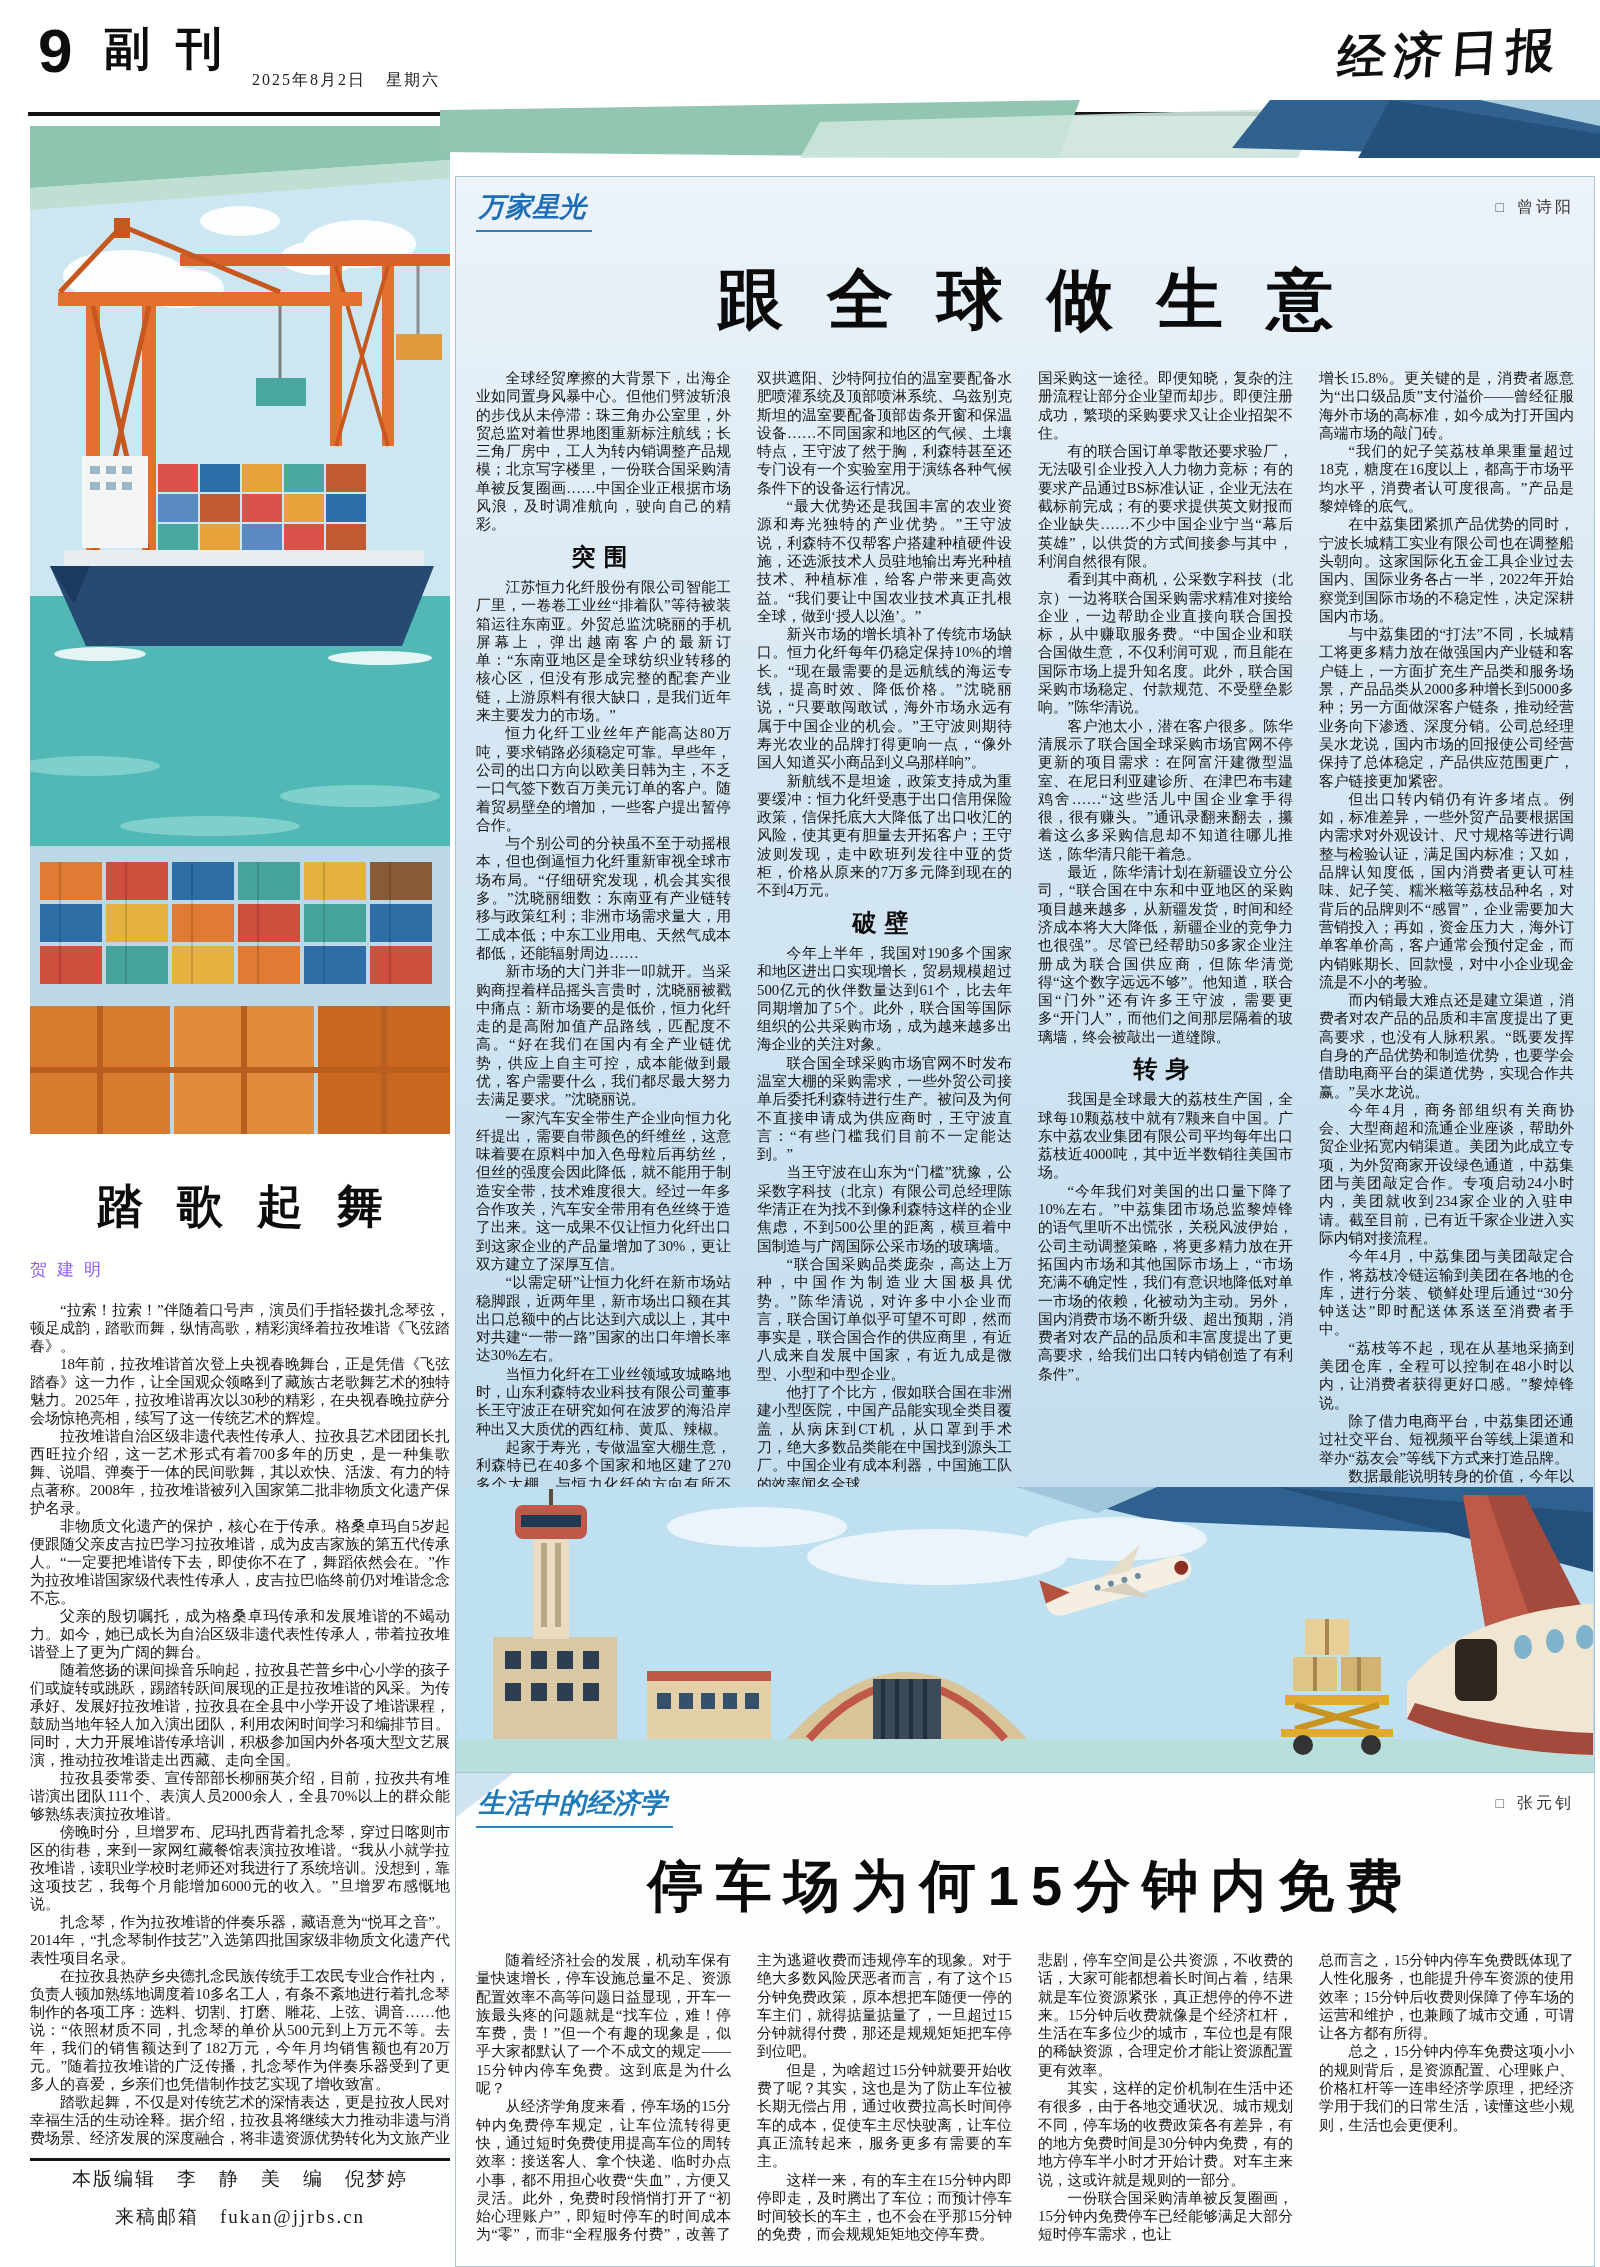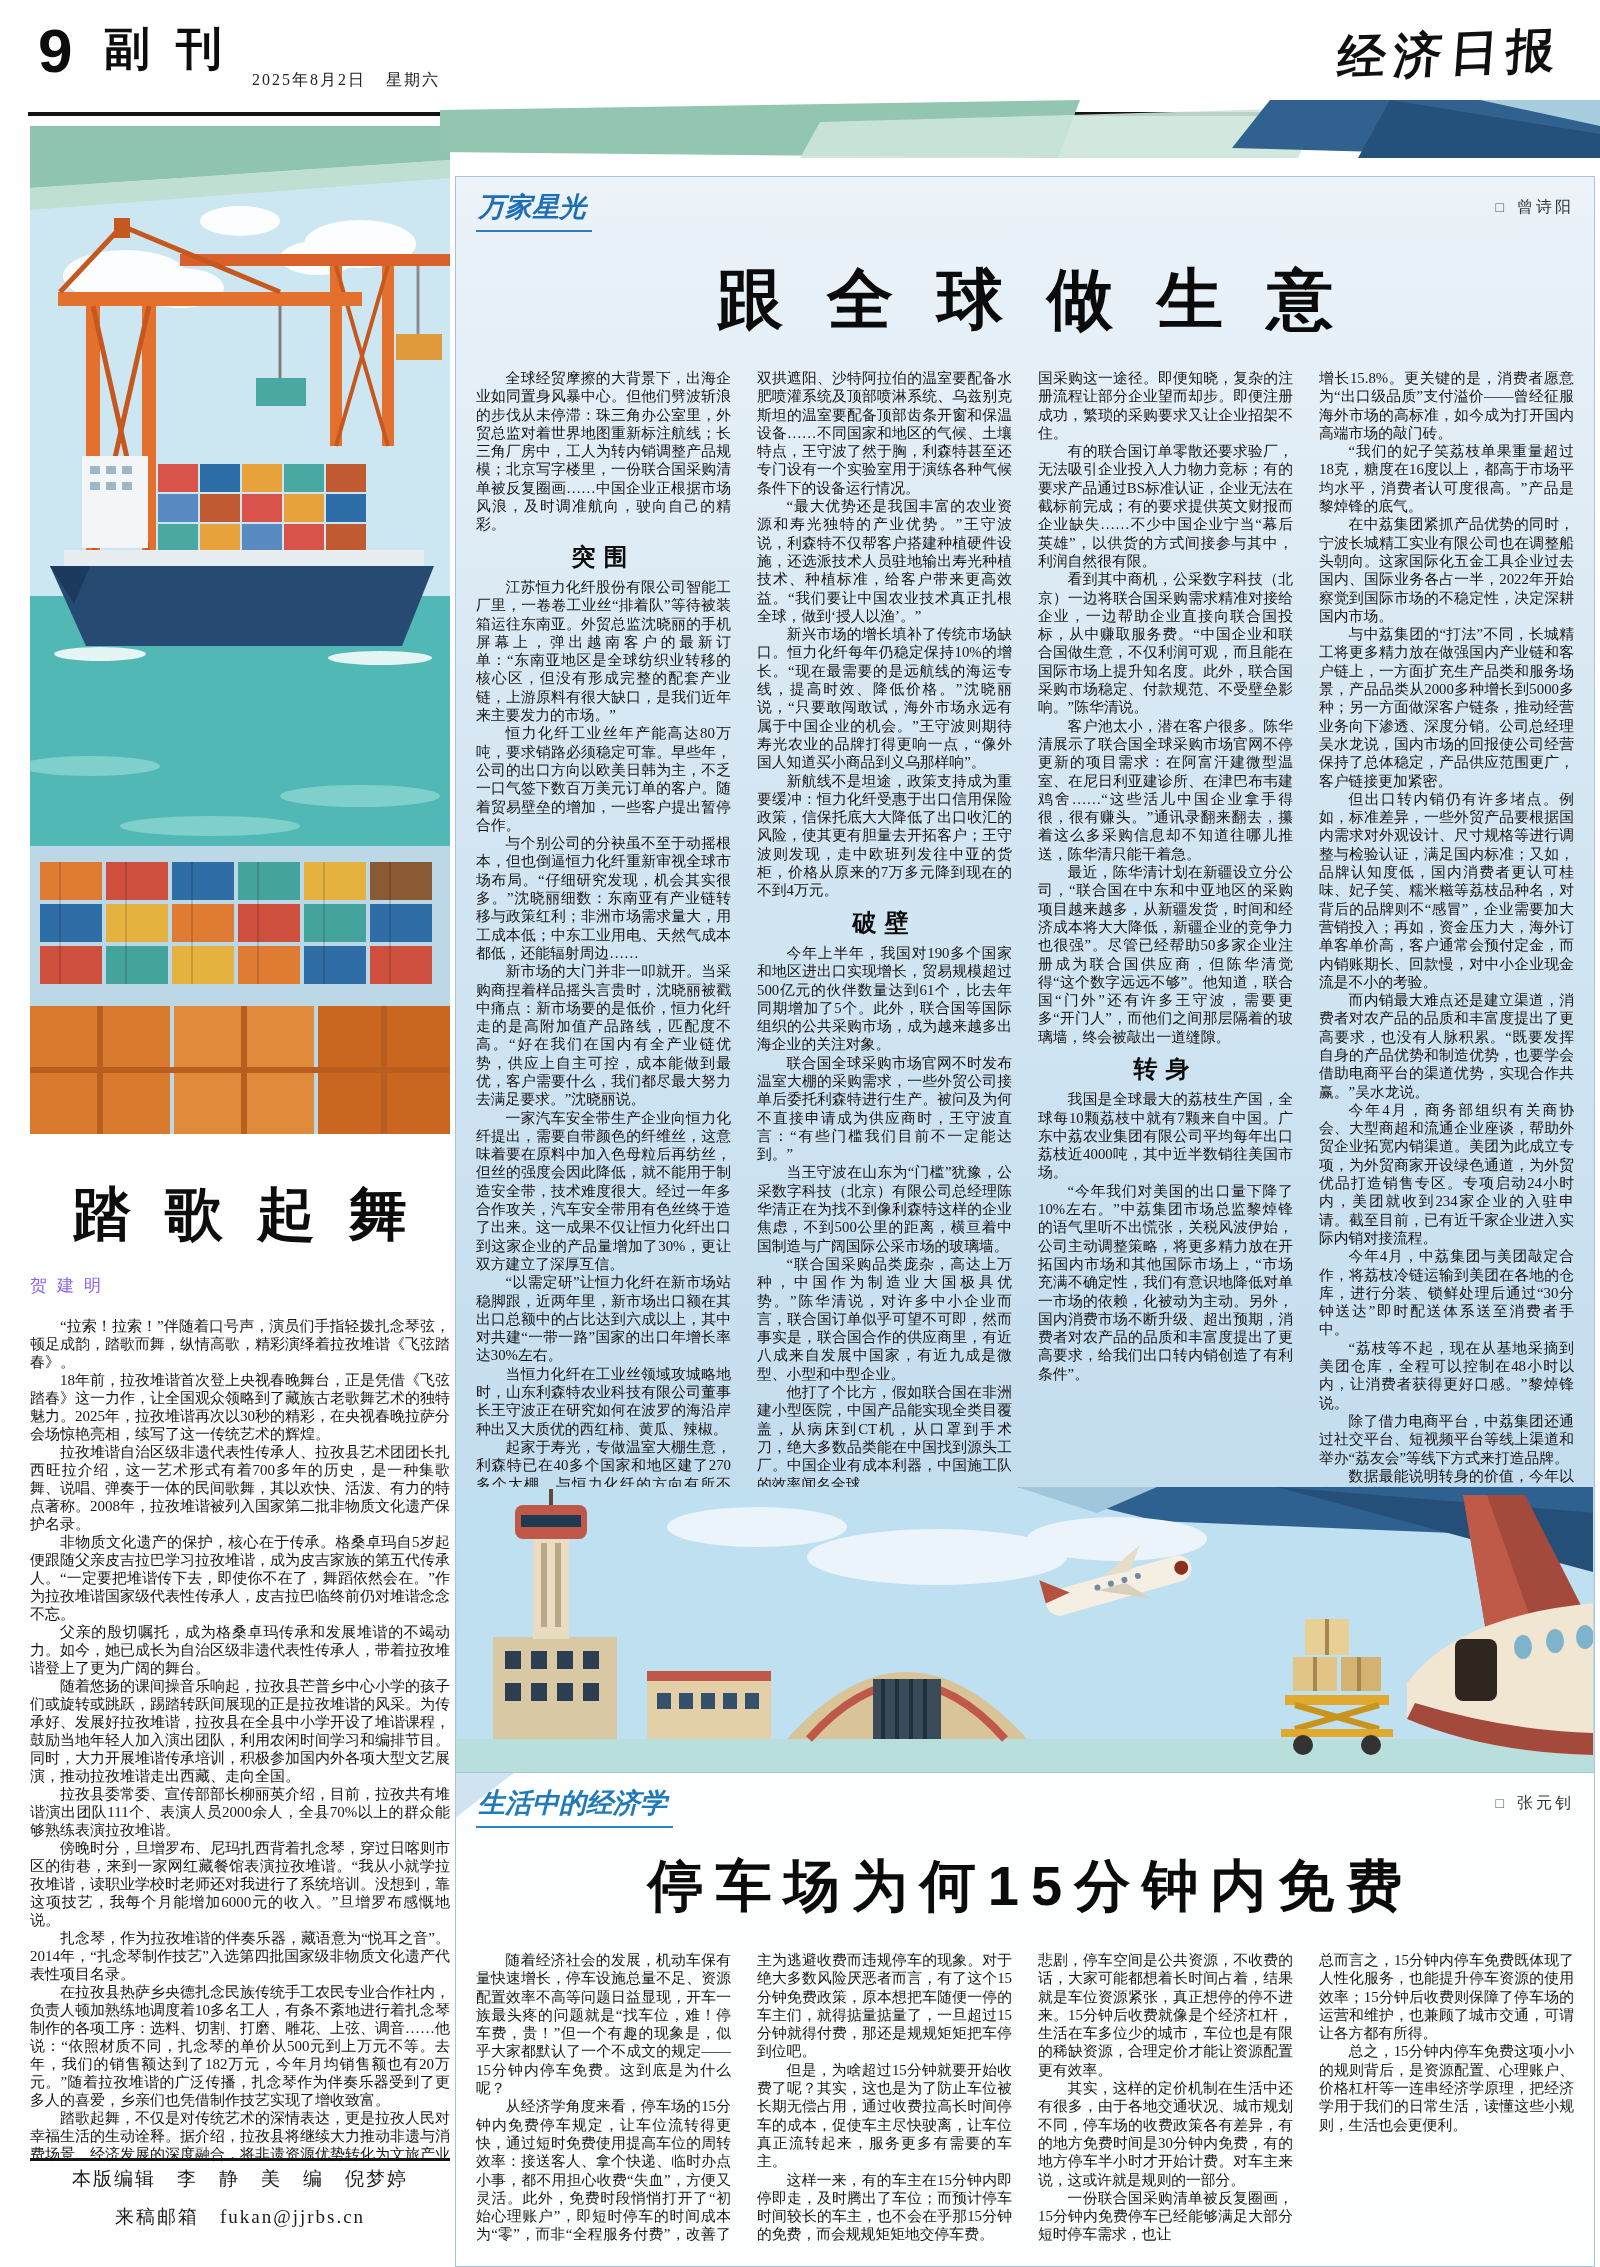--- a/index.html
+++ b/index.html
@@ -29,21 +29,21 @@
               letter-spacing:44px;text-indent:44px;color:#0b0b0b;margin:22px 0 24px;}
   .cols{display:flex;gap:26px;height:1118px;overflow:hidden;text-align:justify;}
   .col{flex:1 1 0;min-width:0;font-size:14.8px;line-height:18.3px;}
   .para{margin:0;text-indent:2em;}
   .para.cont{text-indent:0;}
   .sec-head{text-align:center;font-family:"Liberation Sans",sans-serif;font-size:24px;font-weight:bold;
             letter-spacing:8px;margin:14px 0 12px;color:#0d0d0d;}
   .airport{height:308px;margin:0 -19px;overflow:hidden;}
   
   .tage{position:absolute;left:30px;top:1142px;width:420px;}
-  .tage-title{text-align:center;font-size:58px;font-weight:bold;letter-spacing:34px;text-indent:34px;color:#0d0d0d;margin:34px 0 20px;}
+  .tage-title{text-align:center;font-size:46px;font-weight:bold;letter-spacing:34px;text-indent:34px;color:#0d0d0d;margin:34px 0 20px;}
   .tage-author{text-align:left;font-size:17px;letter-spacing:10px;color:#8b5cf6;margin-bottom:20px;}
   .tage-body{height:845px;overflow:hidden;text-align:justify;font-size:15px;line-height:18px;}
   
   .pfoot{position:absolute;left:30px;top:2158px;width:420px;border-top:3px solid #141414;padding-top:5px;}
   .pfoot p{margin:0 0 12px;text-align:center;font-size:19px;letter-spacing:2px;color:#1a1a1a;}
   
   .econ{position:absolute;left:455px;top:1772px;width:1140px;height:495px;box-sizing:border-box;
         background:#fdfefe;border:1px solid #a9c4d6;padding:12px 20px 0;overflow:hidden;}
   .econ:before{content:"";position:absolute;left:-1px;top:-1px;border-style:solid;border-width:46px 60px 0 0;
                border-color:#cfe3f1 transparent transparent transparent;}
@@ -244,21 +244,21 @@
           <p class="para">我国是全球最大的荔枝生产国，全球每10颗荔枝中就有7颗来自中国。广东中荔农业集团有限公司平均每年出口荔枝近4000吨，其中近半数销往美国市场。</p>
           <p class="para">“今年我们对美国的出口量下降了10%左右。”中荔集团市场总监黎焯锋的语气里听不出慌张，关税风波伊始，公司主动调整策略，将更多精力放在开拓国内市场和其他国际市场上，“市场充满不确定性，我们有意识地降低对单一市场的依赖，化被动为主动。另外，国内消费市场不断升级、超出预期，消费者对农产品的品质和丰富度提出了更高要求，给我们出口转内销创造了有利条件”。</p>
         </div>
       <div class="col">
           <p class="para cont">增长15.8%。更关键的是，消费者愿意为“出口级品质”支付溢价——曾经征服海外市场的高标准，如今成为打开国内高端市场的敲门砖。</p>
           <p class="para">“我们的妃子笑荔枝单果重量超过18克，糖度在16度以上，都高于市场平均水平，消费者认可度很高。”产品是黎焯锋的底气。</p>
           <p class="para">在中荔集团紧抓产品优势的同时，宁波长城精工实业有限公司也在调整船头朝向。这家国际化五金工具企业过去国内、国际业务各占一半，2022年开始察觉到国际市场的不稳定性，决定深耕国内市场。</p>
           <p class="para">与中荔集团的“打法”不同，长城精工将更多精力放在做强国内产业链和客户链上，一方面扩充生产品类和服务场景，产品品类从2000多种增长到5000多种；另一方面做深客户链条，推动经营业务向下渗透、深度分销。公司总经理吴水龙说，国内市场的回报使公司经营保持了总体稳定，产品供应范围更广，客户链接更加紧密。</p>
           <p class="para">但出口转内销仍有许多堵点。例如，标准差异，一些外贸产品要根据国内需求对外观设计、尺寸规格等进行调整与检验认证，满足国内标准；又如，品牌认知度低，国内消费者更认可桂味、妃子笑、糯米糍等荔枝品种名，对背后的品牌则不“感冒”，企业需要加大营销投入；再如，资金压力大，海外订单客单价高，客户通常会预付定金，而内销账期长、回款慢，对中小企业现金流是不小的考验。</p>
           <p class="para">而内销最大难点还是建立渠道，消费者对农产品的品质和丰富度提出了更高要求，也没有人脉积累。“既要发挥自身的产品优势和制造优势，也要学会借助电商平台的渠道优势，实现合作共赢。”吴水龙说。</p>
-          <p class="para">今年4月，商务部组织有关商协会、大型商超和流通企业座谈，帮助外贸企业拓宽内销渠道。美团为此成立专项，为外贸商家开设绿色通道，为外贸优品打造销售专区。专项启动24小时内，美团就收到234家企业的入驻申请。截至目前，已有近千家企业进入实际内销对接流程。</p>
+          <p class="para">今年4月，商务部组织有关商协会、大型商超和流通企业座谈，帮助外贸企业拓宽内销渠道。美团为此成立专项，为外贸商家开设绿色通道，中荔集团与美团敲定合作。专项启动24小时内，美团就收到234家企业的入驻申请。截至目前，已有近千家企业进入实际内销对接流程。</p>
           <p class="para">今年4月，中荔集团与美团敲定合作，将荔枝冷链运输到美团在各地的仓库，进行分装、锁鲜处理后通过“30分钟送达”即时配送体系送至消费者手中。</p>
           <p class="para">“荔枝等不起，现在从基地采摘到美团仓库，全程可以控制在48小时以内，让消费者获得更好口感。”黎焯锋说。</p>
           <p class="para">除了借力电商平台，中荔集团还通过社交平台、短视频平台等线上渠道和举办“荔友会”等线下方式来打造品牌。</p>
           <p class="para">数据最能说明转身的价值，今年以来，中荔集团国内销量同比增长了33.9%，相当于多了一个马来西亚国家规模的市场。黎焯锋心里也更加踏实，已经开始思考如何针对国内市场的喜好来调整明年的生产规模。</p>
         </div>
     </div>
 
     <div class="airport">
       <svg width="1140" height="308" viewBox="0 0 1140 308" preserveAspectRatio="none">
         <rect width="1140" height="308" fill="#bfe0f0"></rect>

